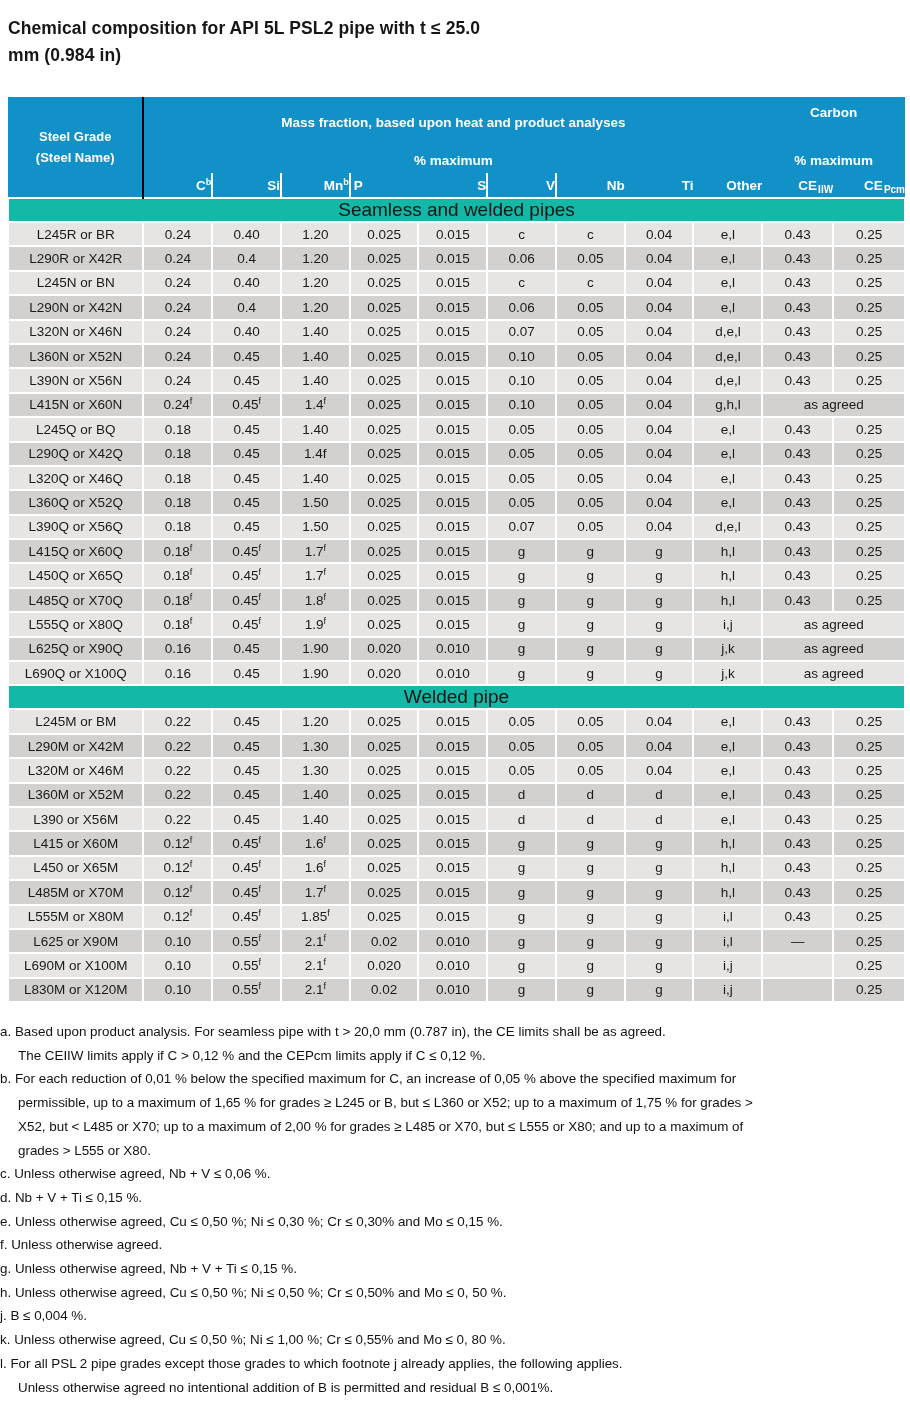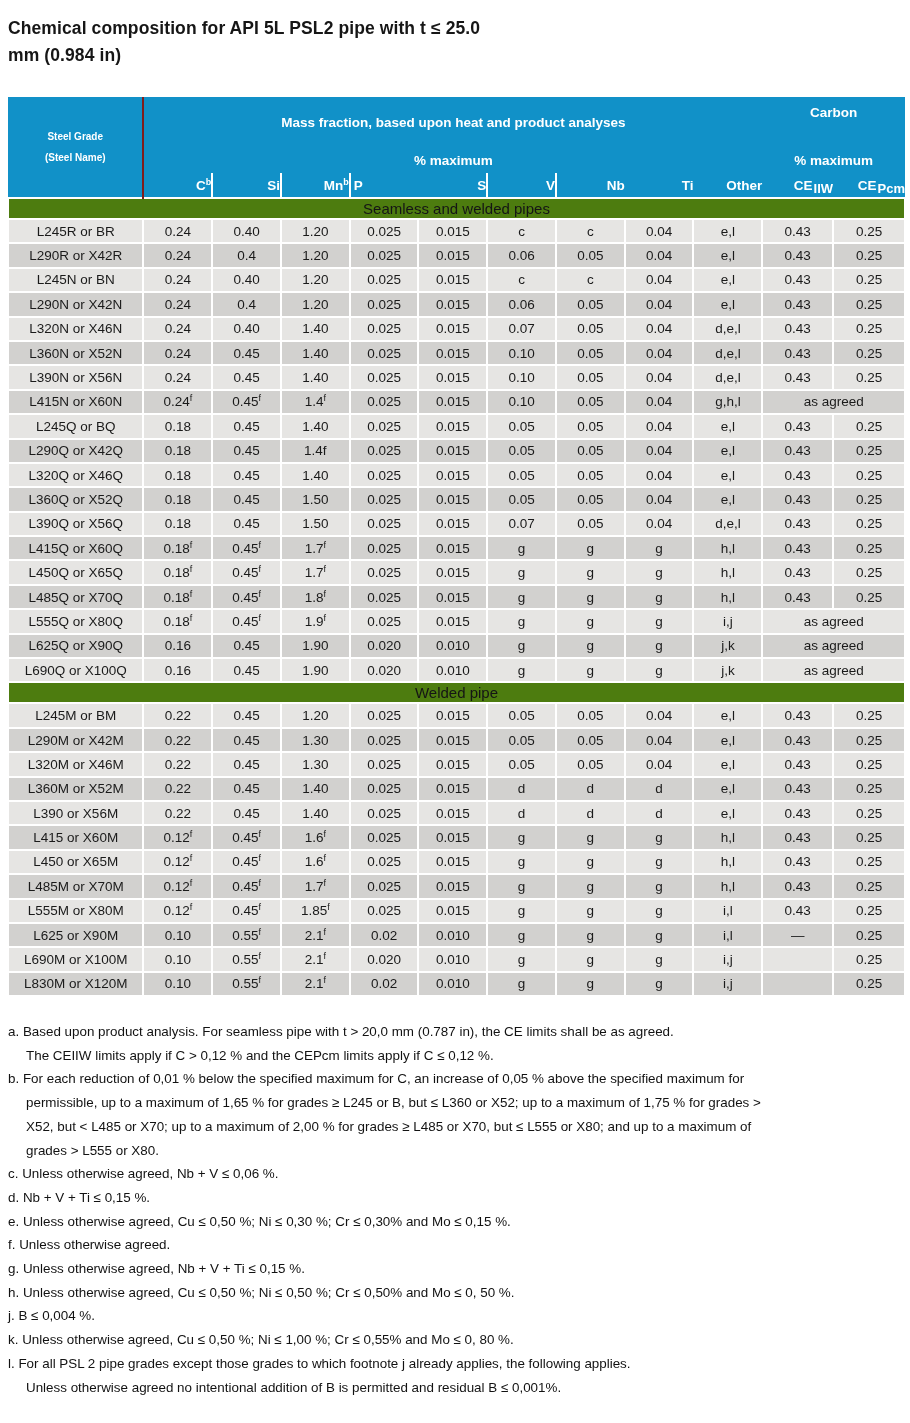--- a/index.html
+++ b/index.html
@@ -9,40 +9,40 @@
 
   .title{position:absolute;left:8px;top:15px;font-size:17.5px;font-weight:700;
          color:#161616;line-height:27px;letter-spacing:0.1px;}
 
   .tablewrap{position:absolute;left:7px;top:97px;}
   table.tbl{width:899px;table-layout:fixed;border-collapse:collapse;}
 
   
   thead td{background:#1191c8;color:#ffffff;font-weight:700;font-size:13.5px;
            text-align:center;padding:0;}
-  td.steelhd{border-right:2px solid #7f1d1d;font-size:10px;line-height:21px;}
+  td.steelhd{border-right:2px solid #000000;font-size:13px;line-height:21px;}
   td.massfrac{height:42px;vertical-align:middle;}
   td.carbonhd{height:42px;vertical-align:top;padding-top:8px;}
   tr.pctrow td{height:26px;vertical-align:middle;}
   td.colhead{height:24px;vertical-align:middle;text-align:right;}
   td.colhead.tick{border-left:2px solid #ffffff;}
   td.colhead.left{text-align:left;padding-left:3px;}
   thead sup{font-size:9px;line-height:0;}
-  thead sub{font-size:13px;line-height:0;margin-left:1px;}
+  thead sub{font-size:10px;line-height:0;margin-left:1px;}
 
   
   tbody td{border:2px solid #ffffff;height:22.4px;font-size:13.5px;
            text-align:center;color:#1a1a1a;vertical-align:middle;padding:0;}
   tr.light td{background:#e6e5e3;}
   tr.dark td{background:#d2d1cf;}
-  tr.section td{background:#4d7c0f;height:19px;color:#151515;font-size:15px;}
+  tr.section td{background:#14b8a6;height:19px;color:#151515;font-size:19px;}
   tbody sup{font-size:9px;line-height:0;}
 
   
-  .footnotes{position:absolute;left:8px;top:1020px;width:896px;
+  .footnotes{position:absolute;left:0;top:1020px;width:896px;
              font-size:13.4px;line-height:23.7px;color:#121212;}
   .fn{padding-left:18px;text-indent:-18px;}
   .fn-cont{text-indent:0;}
 </style>
 </head>
 <body>
 
 <div class="page">
 
   <div class="title">

